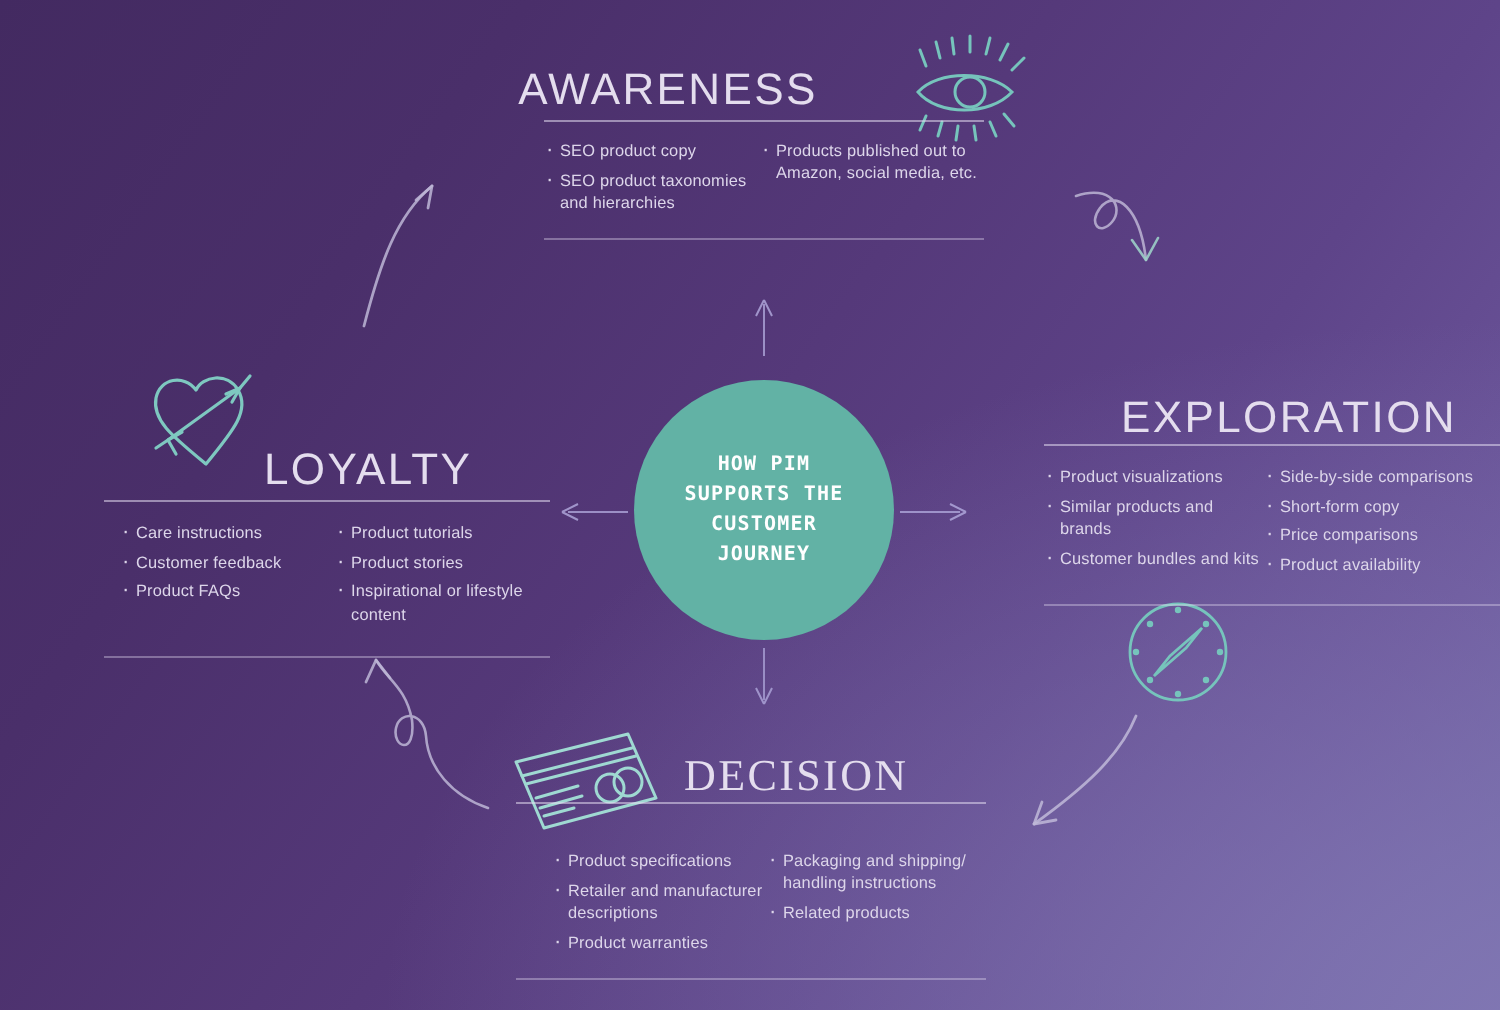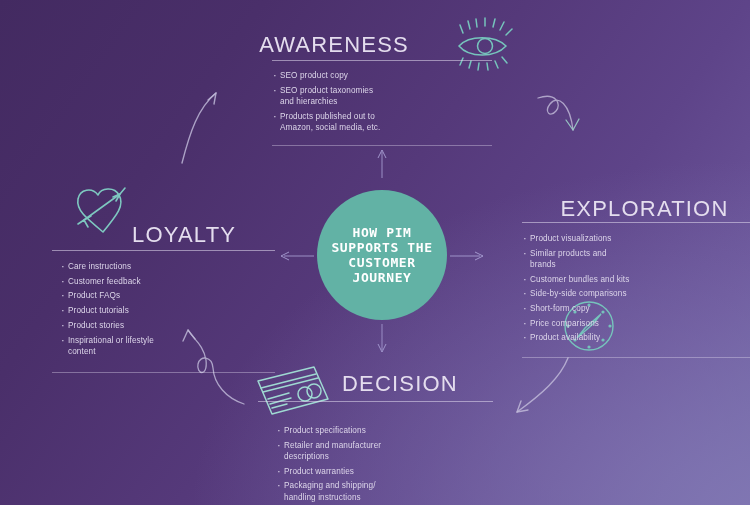--- a/index.html
+++ b/index.html
@@ -46,21 +46,21 @@
   .rule {
     height: 1px;
     background: rgba(226,219,238,0.55);
     width: 100%;
   }
   .rule.bottom {
     background: rgba(226,219,238,0.38);
   }
   .cols {
     display: flex;
-    flex-direction: column;
+    flex-direction: row;
   }
   .col {
     display: flex;
     flex-direction: column;
   }
   .bullet {
     position: relative;
     color: #ddd6ea;
     font-size: 8.2px;
     line-height: 11.2px;
@@ -93,21 +93,21 @@
   
   #sec-exploration { left: 498px; top: 196px; width: 245px; margin-left: 24px; }
   #sec-exploration .head { display: flex; align-items: center; justify-content: center; height: 26px; }
   #sec-exploration .cols { margin-top: 10px; }
   #sec-exploration .col:nth-child(1) { width: 110px; }
   #sec-exploration .col:nth-child(2) { width: 135px; }
   #sec-exploration .rule.bottom { margin-top: 10px; }
 
   
   #sec-decision { left: 258px; top: 371px; width: 235px; }
-  #sec-decision .head { display: flex; align-items: flex-start; height: 30px; padding-left: 84px; }
+  #sec-decision .head { display: flex; align-items: flex-end; height: 30px; padding-left: 84px; font-family: Liberation Serif, serif; }
   #sec-decision .cols { margin-top: 23px; padding-left: 18px; }
   #sec-decision .col:nth-child(1) { width: 108px; }
   #sec-decision .col:nth-child(2) { width: 110px; }
   #sec-decision .rule.bottom { margin-top: 9px; }
 
   
   #sec-loyalty { left: 52px; top: 192px; width: 223px; }
   #sec-loyalty .head { display: flex; align-items: center; height: 30px; padding-left: 80px; margin-top: 28px; }
   #sec-loyalty .cols { margin-top: 10px; padding-left: 8px; }
   #sec-loyalty .col:nth-child(1) { width: 108px; }
@@ -123,21 +123,21 @@
     height: 130px;
     border-radius: 50%;
     background: #62b2a5;
     display: flex;
     align-items: center;
     justify-content: center;
   }
   #center-circle .label {
     color: #ffffff;
     font-family: "DejaVu Sans Mono", monospace;
-    font-size: 13px;
+    font-size: 10px;
     line-height: 15px;
     font-weight: bold;
     text-align: center;
     letter-spacing: 0.6px;
     white-space: pre-line;
   }
 
   
   .icon-wrap { position: absolute; }
   #icon-eye   { left: 449px; top: 16px;  width: 68px; height: 58px; }

